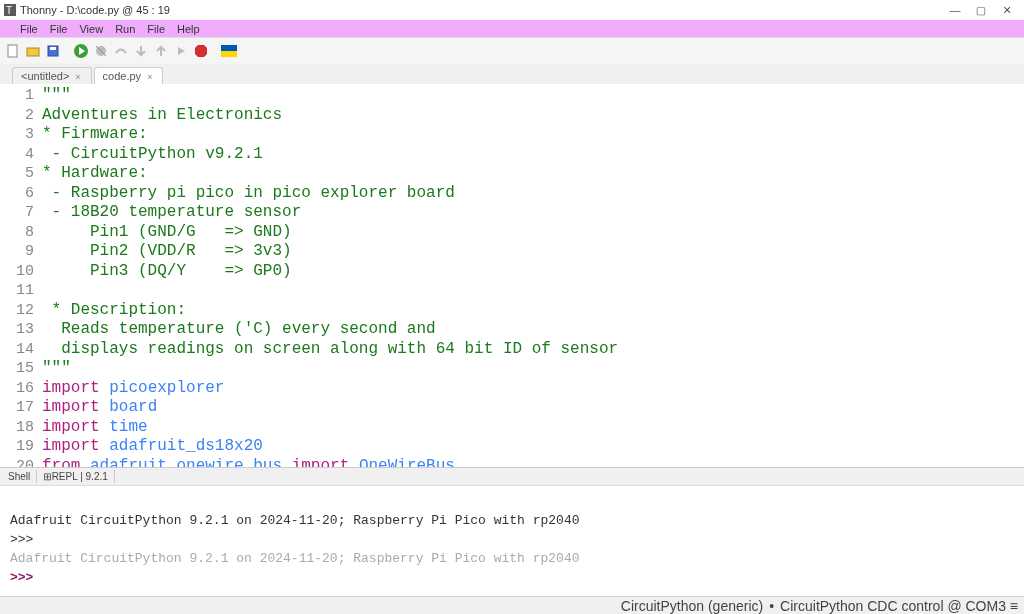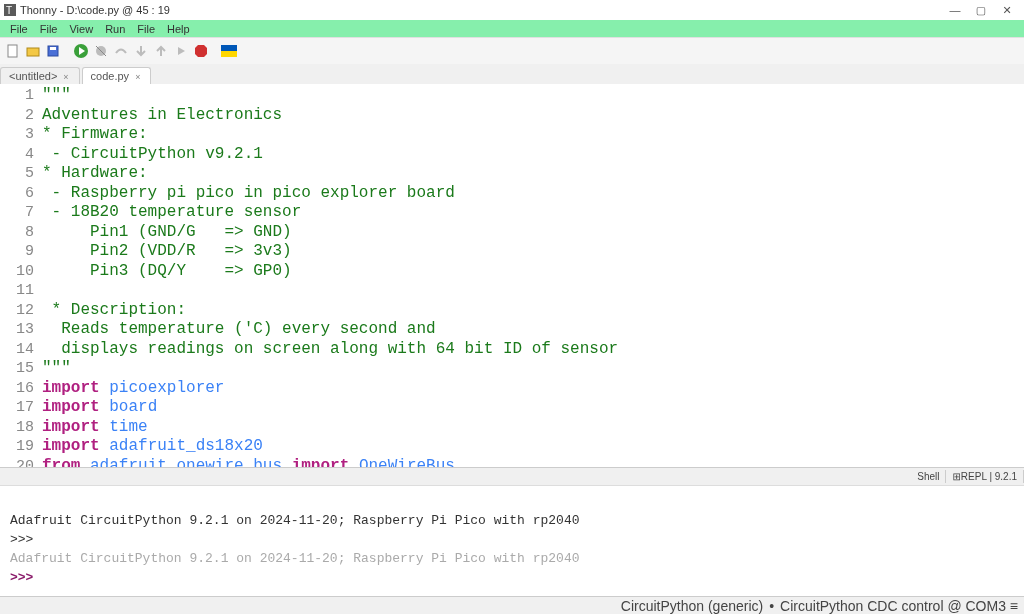--- a/index.html
+++ b/index.html
@@ -20,24 +20,24 @@
   align-items: center;
   padding: 0 4px;
   font-size: 11px;
   color: #333;
 }
 .titlebar .ticon { width: 12px; height: 12px; margin-right: 4px; display: inline-block; }
 .titlebar .spacer { flex: 1; }
 .winbtn { width: 26px; text-align: center; color: #555; font-size: 11px; cursor: default; }
 .menubar {
   height: 18px;
-  background: #86efac;
-  display: flex;
-  align-items: center;
-  padding: 0 4px;
+  background: #f0abfc;
+  display: flex;
+  align-items: center;
+  padding: 0 14px;
   font-size: 11px;
   color: #333;
   border-bottom: 1px solid #e0e0e0;
 }
 .menubar .mitem { padding: 1px 6px; cursor: default; }
 .toolbar {
   height: 26px;
   background: #f5f5f5;
   display: flex;
   align-items: center;
@@ -48,21 +48,21 @@
   width: 18px; height: 18px;
   display: flex; align-items: center; justify-content: center;
   cursor: default;
 }
 .tsep { width: 6px; }
 .tabs {
   height: 20px;
   background: #f0f0f0;
   display: flex;
   align-items: flex-end;
-  padding: 0 0;
+  padding: 0 12px;
   font-size: 11px;
 }
 .tab {
   padding: 2px 10px 2px 8px;
   background: #f0f0f0;
   border: 1px solid #ccc;
   border-bottom: none;
   margin-right: 2px;
   color: #555;
   position: relative;
@@ -90,33 +90,32 @@
 }
 .gutter div { height: 19.5px; }
 .code {
   flex: 1;
   padding: 2px 0;
   white-space: pre;
   color: #1a1a1a;
 }
 .code .ln { height: 19.5px; display: block; }
 .s-str { color: #1b7a1b; }
-.s-kw { color: #b02080; font-weight: bold; }
+.s-kw { color: #b02080; font-weight: normal; }
 .s-mod { color: #3b82f6; }
 .hlblock { background: #ffe9cc; display: inline-block; width: 3ch; }
 .shelltabs {
   height: 18px;
   background: #f0f0f0;
   display: flex;
   align-items: center;
   font-size: 10px;
   color: #444;
   border-bottom: 1px solid #ddd;
   padding-left: 2px;
-  justify-content: flex-end;
 }
 .shelltabs .stab { padding: 1px 6px; border-right: 1px solid #ccc; }
 .shell {
   height: 110px;
   background: #fff;
   font-family: Consolas, "Courier New", monospace;
   font-size: 13px;
   line-height: 19px;
   padding: 6px 10px;
   color: #333;

